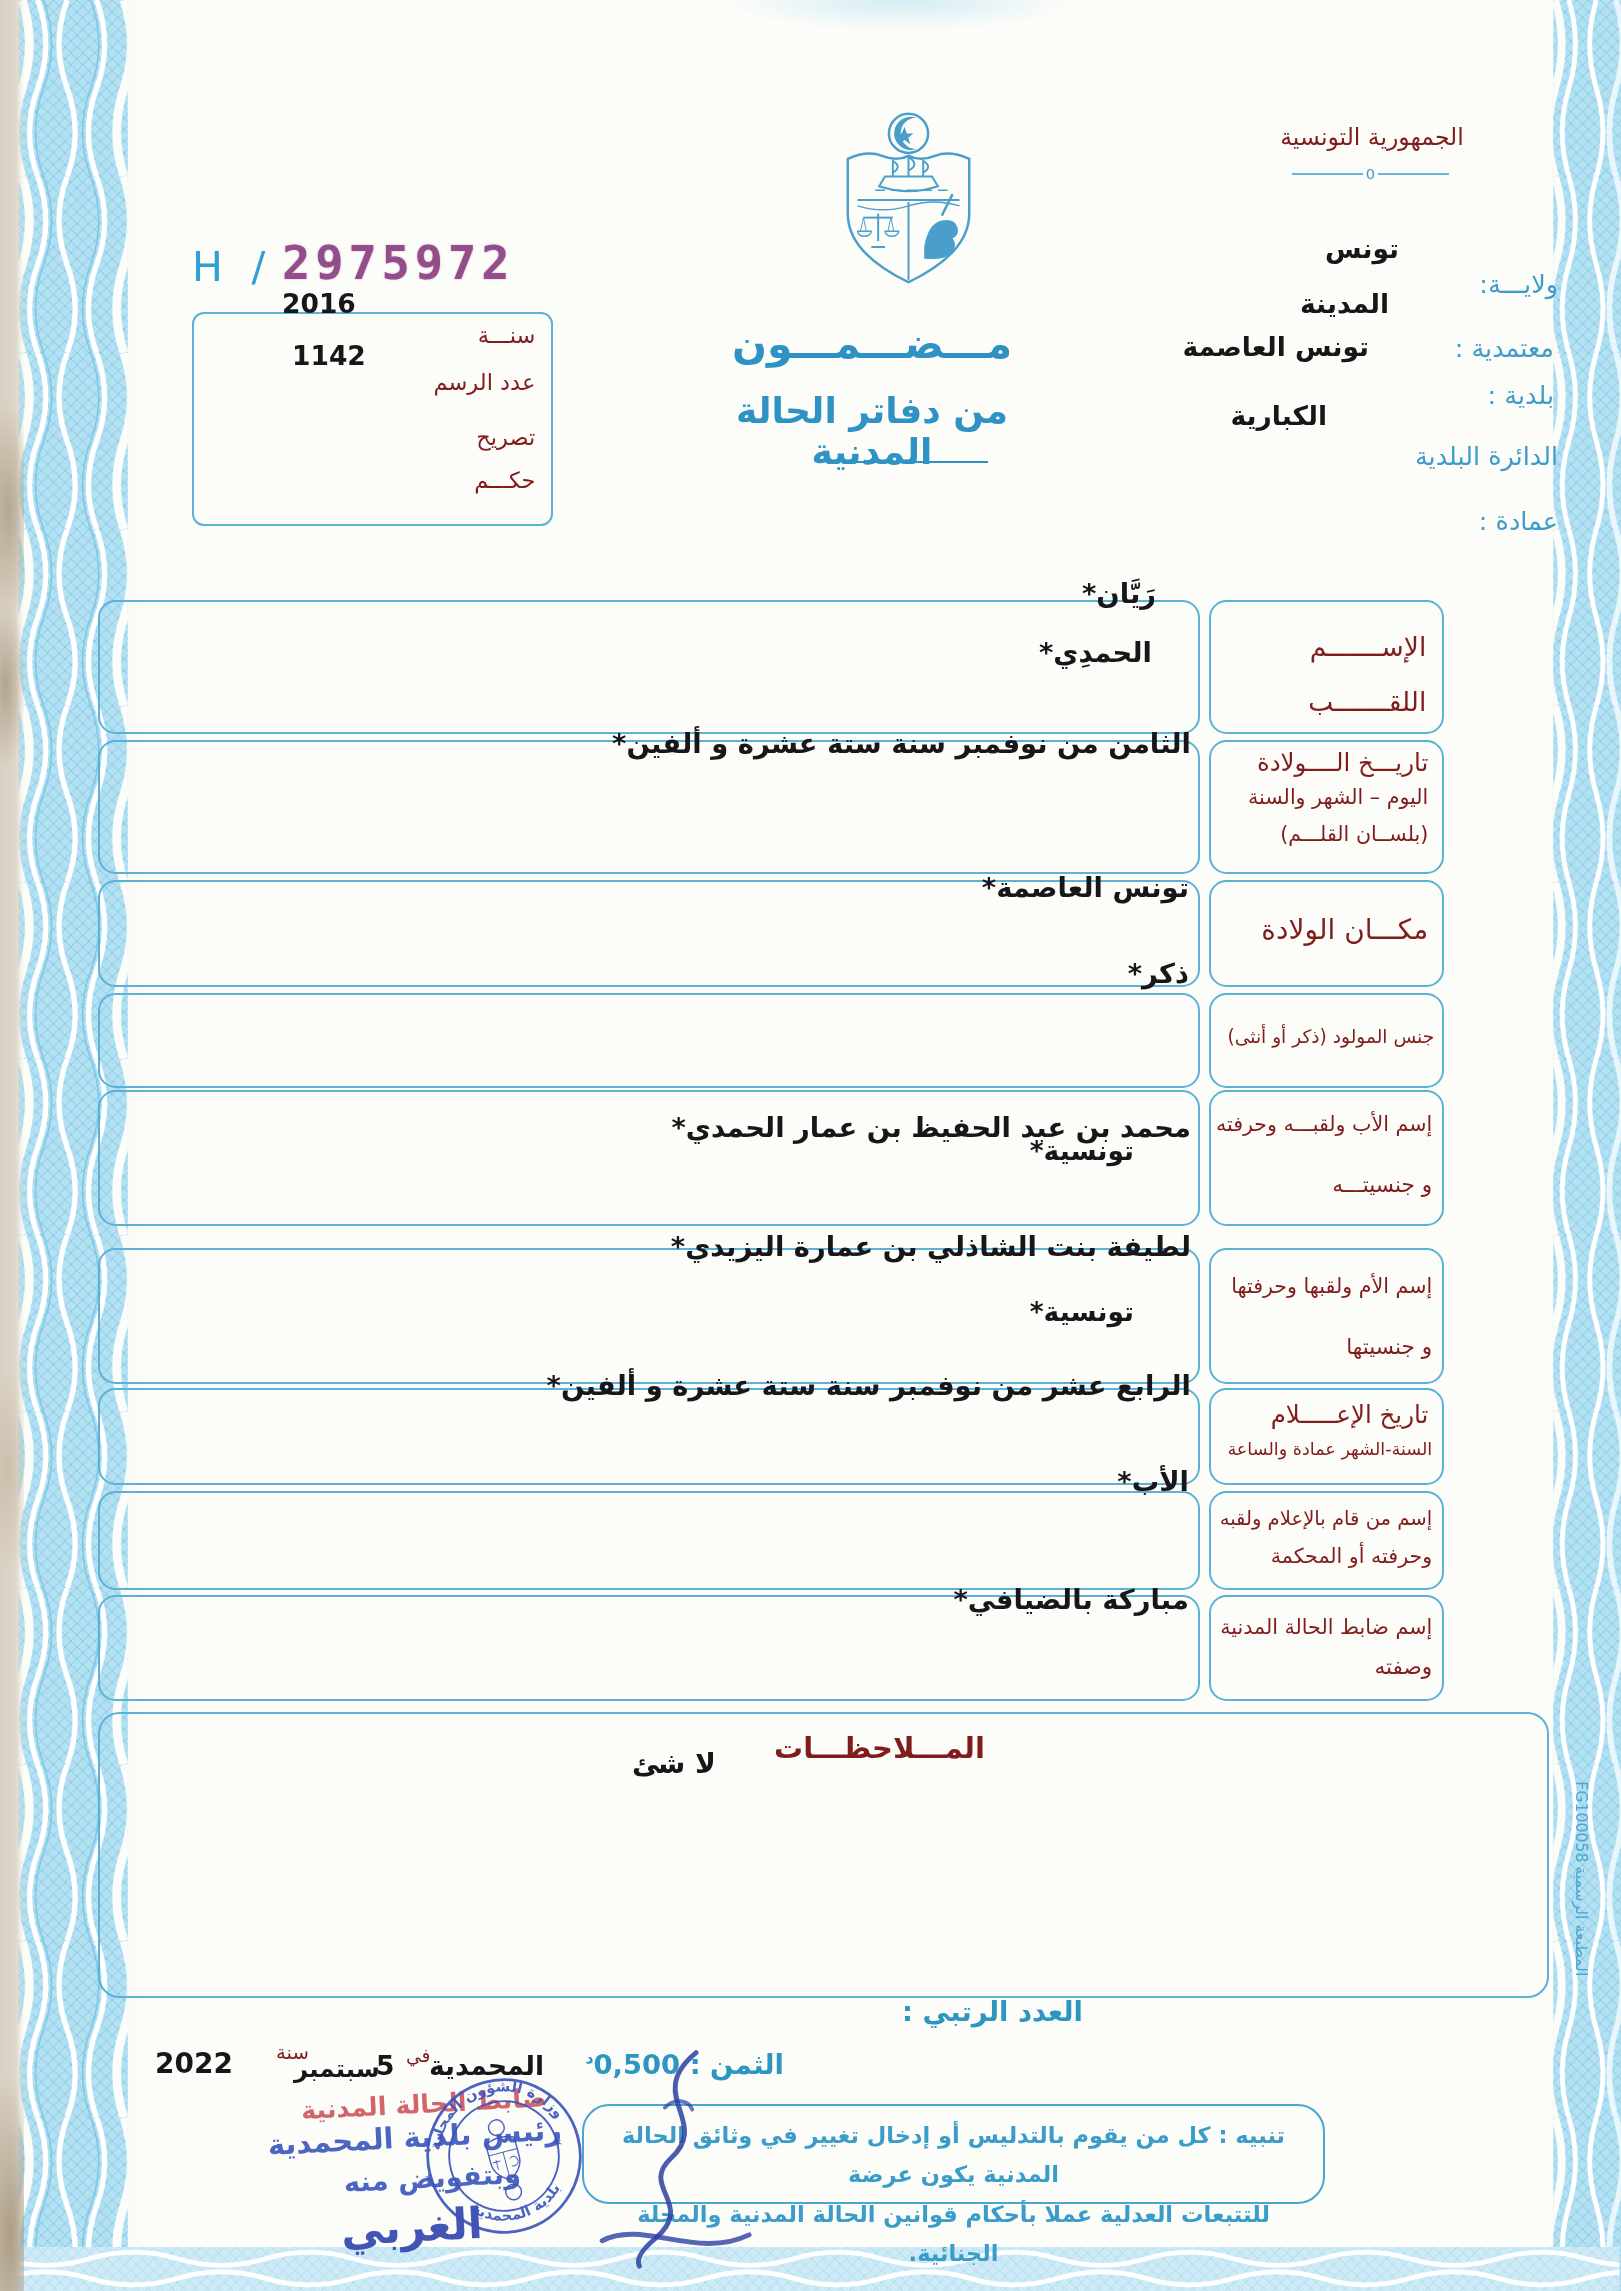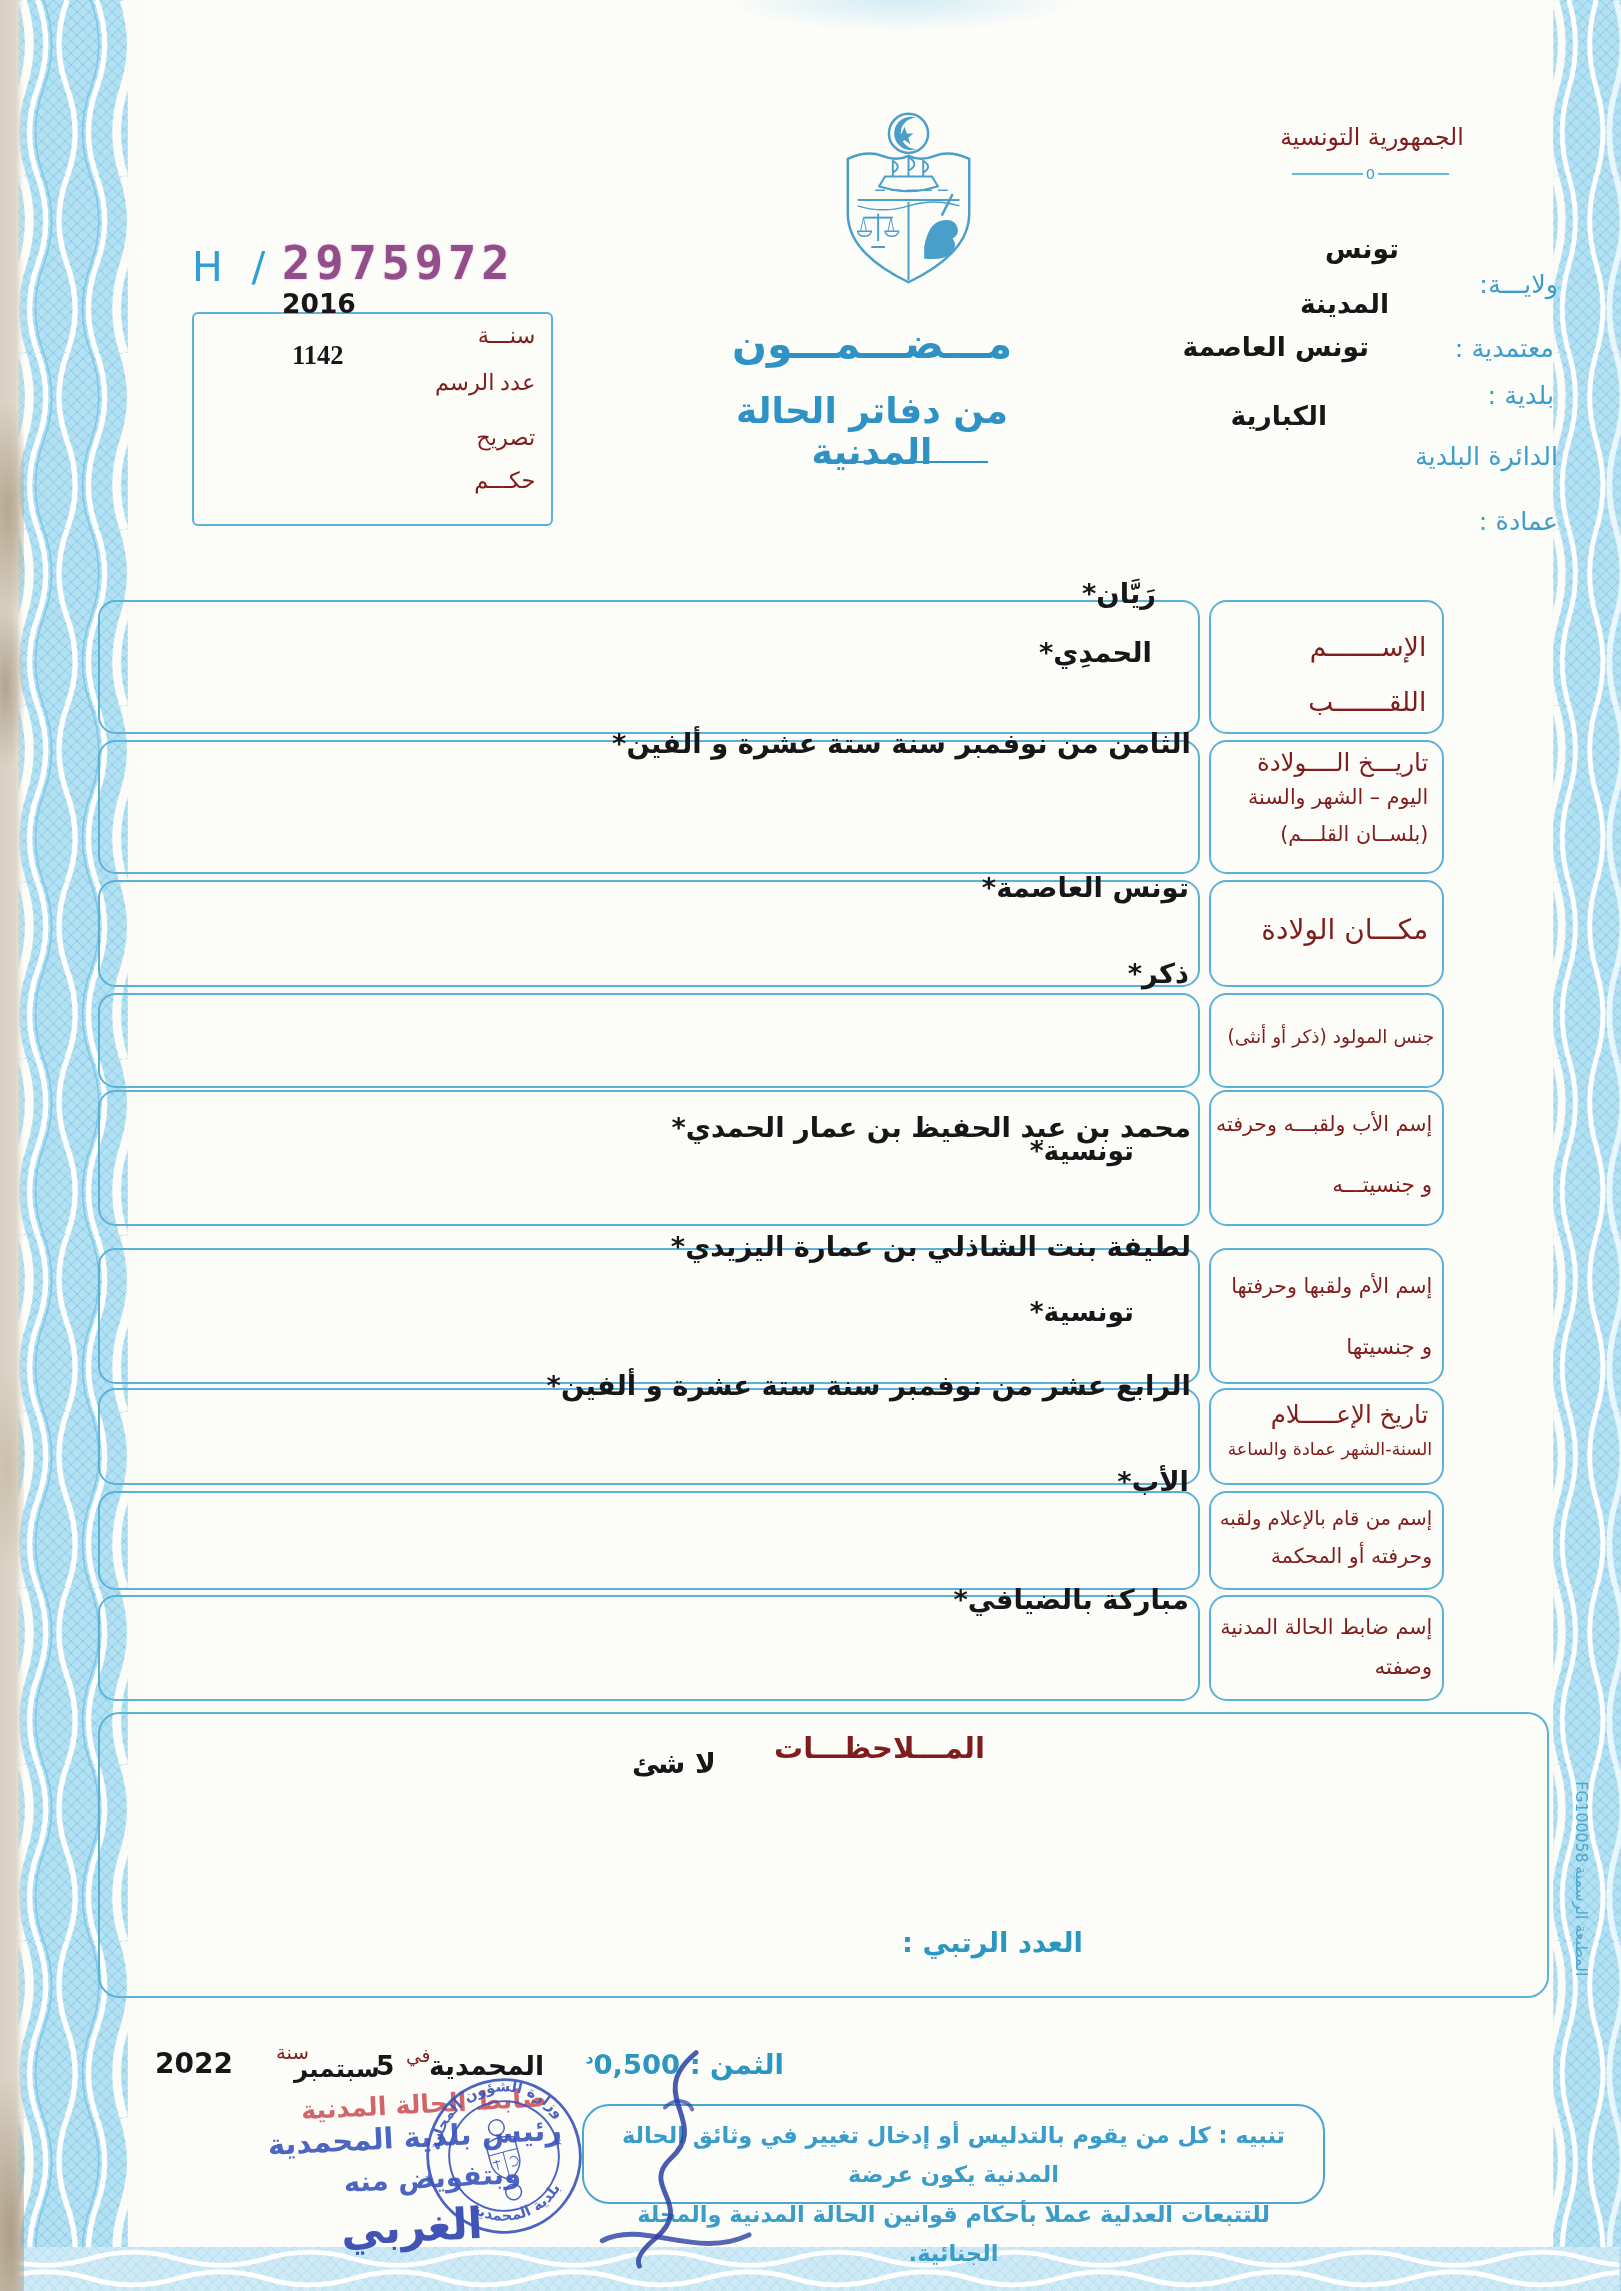--- a/index.html
+++ b/index.html
@@ -90,21 +90,21 @@
     </defs>
     <rect width="1654" height="46" fill="url(#waveB)"></rect>
   </svg>
 
   <div class="paper-edge"></div>
 
   <span class="abs" style="left:192px;top:243px;font-size:41px;color:#2f9fd6;letter-spacing:7.8px;direction:ltr;z-index:4;">H /</span>
   <span class="abs" style="left:282px;top:235px;font-size:47px;color:#8b3f82;font-family:'DejaVu Sans Mono',monospace;font-weight:700;letter-spacing:4.9px;direction:ltr;z-index:4;opacity:.92;text-shadow:0 0 2px rgba(139,63,130,.5);">2975972</span>
   <span class="abs blk" style="left:282px;top:288px;font-size:26.5px;z-index:5;">2016</span>
 
-  <div class="box" style="left:192px;top:312px;width:357px;height:210px;border-radius:6px;font-family:Liberation Serif, serif;">
+  <div class="box" style="left:192px;top:312px;width:357px;height:210px;border-radius:12px;">
     <span class="abs blue" style="right:15.7px;top:7.8px;font-size:22.5px;">سنـــة</span>
     <span class="abs blue" style="right:15.7px;top:55px;font-size:22.5px;">عدد الرسم</span>
     <span class="abs blue" style="right:15.7px;top:110px;font-size:22.5px;">تصريح</span>
     <span class="abs blue" style="right:15.7px;top:153px;font-size:22.5px;">حكـــم</span>
     <span class="abs blk" style="left:98px;top:25.5px;font-size:26.5px;">1142</span>
   </div>
 
   <svg class="abs" style="left:828px;top:104px;z-index:4;" width="162" height="191" viewBox="0 0 165 195" fill="none" stroke="#4a9fca">
     <circle cx="82" cy="30" r="20" stroke-width="2.5"></circle>
     <path d="M90,14 a17,17 0 1 0 0,32 a13,13 0 1 1 0,-32" fill="#4a9fca" stroke="none"></path>
@@ -210,21 +210,21 @@
 
   <div class="box" style="left:98px;top:1712px;width:1447px;height:282px;border-radius:21.6px;"></div>
   <span class="abs blue" style="left:774px;top:1731px;font-size:29px;font-weight:700;z-index:4;">المـــلاحظـــات</span>
   <span class="val" style="left:632px;top:1747px;font-size:28px;">لا شئ</span>
 
   <div class="abs" style="left:1439px;top:1868px;width:284px;height:21.6px;transform:rotate(90deg);z-index:4;display:flex;gap:3.9px;direction:ltr;align-items:center;justify-content:center;color:#4aa6cf;font-size:15.7px;white-space:nowrap;">
     <span>FG100058</span>
       <span>المطبعة الرسمية</span>
   </div>
 
-  <span class="abs" style="right:538px;top:1927px;font-size:27.4px;font-weight:700;color:#2b97c0;z-index:4;text-align:center;">العدد الرتبي :</span>
+  <span class="abs" style="right:538px;top:1996px;font-size:27.4px;font-weight:700;color:#2b97c0;z-index:4;text-align:center;">العدد الرتبي :</span>
   <span class="abs" style="right:837px;top:2049px;font-size:27.4px;font-weight:700;color:#2b97c0;z-index:4;">
     <span>الثمن : 0,500</span><sup class="cur">د</sup>
   </span>
 
   <div class="box" style="left:582px;top:2104px;width:739px;height:96px;border-radius:27.4px;border-color:#4aa6cf;z-index:4;font-weight:bold;">
     <div style="padding:9.8px 25.5px 0;text-align:center;color:#3a9cc8;font-size:22.5px;line-height:1.75;">
       <div>تنبيه : كل من يقوم بالتدليس أو إدخال تغيير في وثائق الحالة المدنية يكون عرضة</div>
       <div>للتتبعات العدلية عملا بأحكام قوانين الحالة المدنية والمجلة الجنائية.</div>
     </div>
   </div>

